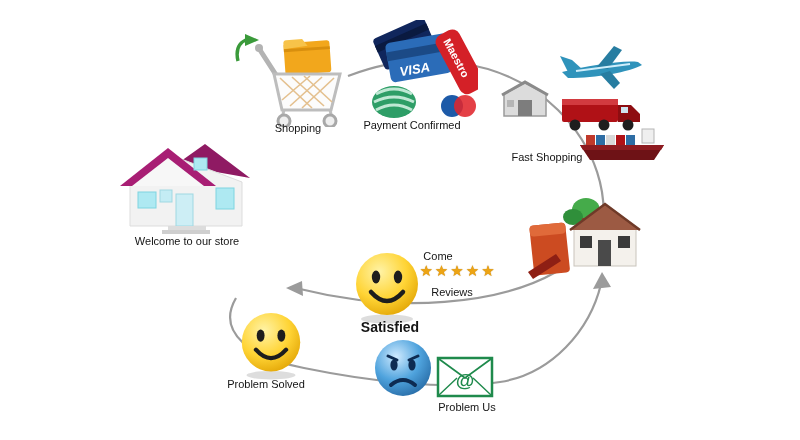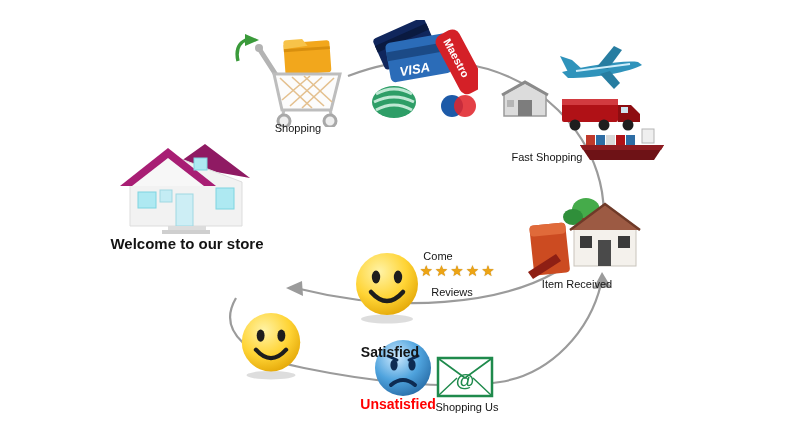--- a/index.html
+++ b/index.html
@@ -4,22 +4,22 @@
 <style>
   * { margin:0; padding:0; box-sizing:border-box; }
   html,body { width:800px; height:440px; background:#fff; overflow:hidden;
               font-family:"Liberation Sans", sans-serif; }
   .canvas { position:relative; width:800px; height:440px; background:#fff; }
   .flow { position:absolute; left:0; top:0; width:800px; height:440px; z-index:1; }
   .icon { position:absolute; z-index:2; }
   .icon svg { width:100%; height:100%; display:block; }
   .label { position:absolute; z-index:3; font-size:11px; color:#141414;
            text-align:center; white-space:nowrap; }
-  .welcome-label { font-size:15px; font-weight:700; }
-  .satisfied-label { font-size:14px; font-weight:700;margin-top:25px; }
+  .welcome-label { font-size:11px; font-weight:400; }
+  .satisfied-label { font-size:14px; font-weight:700; }
   .unsat-label { font-size:14px; font-weight:700; color:#ff0000; }
   .stars { position:absolute; z-index:3; font-size:15px; letter-spacing:2px;
            color:#eda414; text-shadow:0 0 1px #a86e08; text-align:center; }
 </style>
 </head>
 <body>
 
 <div class="canvas">
 
   <svg class="flow" viewBox="0 0 800 440">
@@ -224,34 +224,34 @@
     <svg viewBox="0 0 58 44">
       <rect x="2" y="2" width="54" height="38" fill="#ffffff" stroke="#1f8a4c" stroke-width="2.5"></rect>
       <path d="M3 3 L29 22 L55 3" fill="none" stroke="#1f8a4c" stroke-width="1.8"></path>
       <path d="M3 39 L21 22 M55 39 L37 22" fill="none" stroke="#1f8a4c" stroke-width="1.4"></path>
       <text x="29" y="31" text-anchor="middle" font-size="19" font-weight="bold" fill="#1f8a4c">@</text>
     </svg>
   </div>
 
   <div class="label" style="left:238px;top:122px;width:120px">Shopping</div>
 
+  <div class="label" style="left:332px;top:119px;width:160px">Payment Confirmed</div>
 
   <div class="label" style="left:487px;top:151px;width:120px">Fast Shopping</div>
 
-  <div class="label" style="left:497px;top:278px;width:160px">Item Received</div>
 
   <div class="label" style="left:398px;top:250px;width:80px">Come</div>
 
   <div class="stars" style="left:408px;top:262px;width:100px">★★★★★</div>
 
   <div class="label" style="left:392px;top:286px;width:120px">Reviews</div>
 
   <div class="label satisfied-label" style="left:320px;top:319px;width:140px">Satisfied</div>
 
 
-
-  <div class="label unsat-label" style="left:328px;top:396px;width:140px">Unsatisfied</div>
-
-  <div class="label" style="left:397px;top:401px;width:140px">Shopping Us</div>
+  <div class="label" style="left:186px;top:378px;width:160px">Problem Solved</div>
+
+
+  <div class="label" style="left:397px;top:401px;width:140px">Problem Us</div>
 
   <div class="label welcome-label" style="left:87px;top:235px;width:200px">Welcome to our store</div>
 
 </div>
 
 </body></html>

